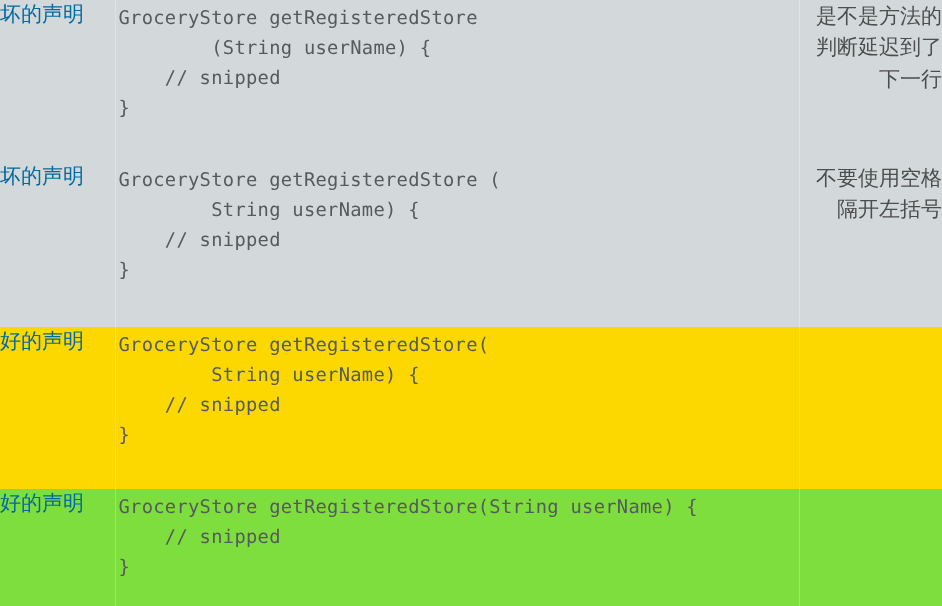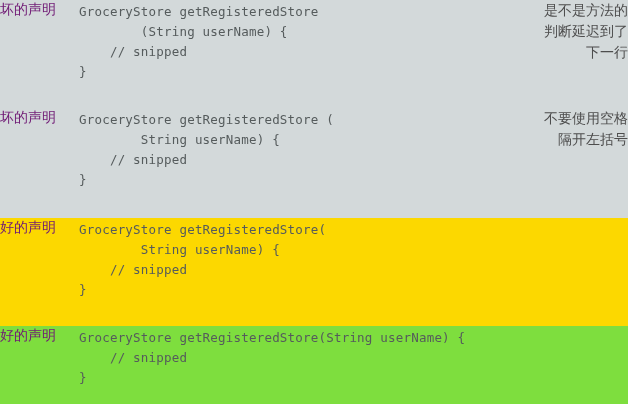--- a/index.html
+++ b/index.html
@@ -23,21 +23,21 @@
   }
   #table td {
     padding: 0;
     border: 0;
   }
   .cell-label {
     width: 77px;
     padding: 8px 9px 8px 10px;
     font-size: 14px;
     line-height: 18px;
-    color: #701a75;
+    color: #0369a1;
     border-right: 1px solid #b9bfc0;
     border-bottom: 1px solid #ffffff;
     border-left: 1px solid #c7cccd;
     box-sizing: border-box;
     white-space: nowrap;
   }
   .cell-code {
     padding: 7px 6px 7px 8px;
     border-right: 1px solid #b9bfc0;
     border-bottom: 1px solid #ffffff;

